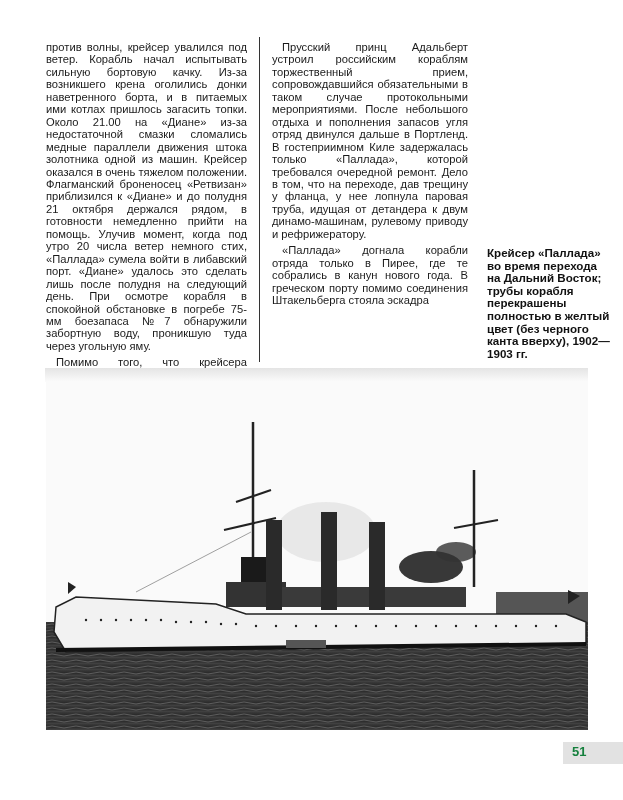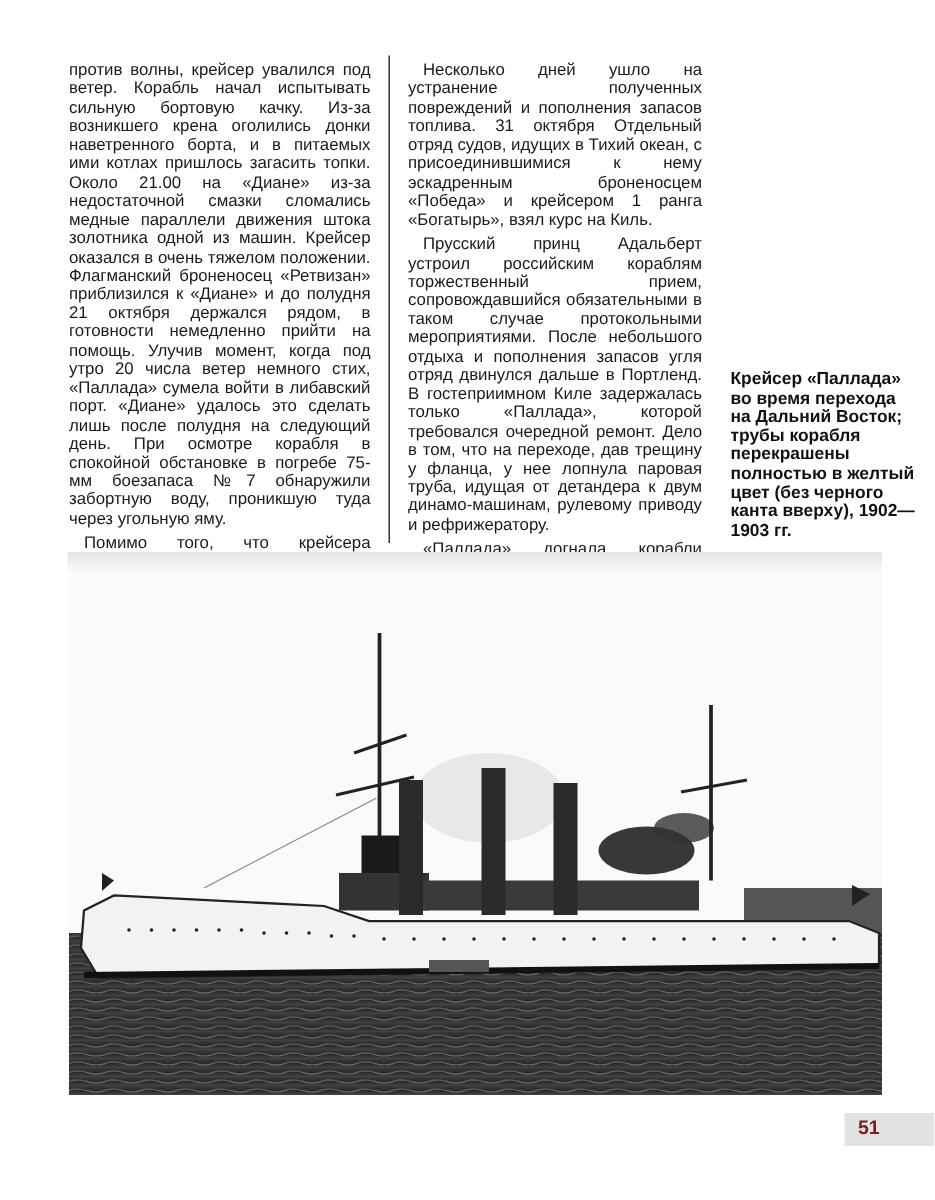--- a/index.html
+++ b/index.html
@@ -28,35 +28,34 @@
   }
   .photo {
     position: absolute; left: 46px; top: 382px; width: 542px; height: 348px; overflow: hidden;
     background: #ffffff;
   }
   .photo svg { display: block; }
   .page-num-box {
     position: absolute; left: 563px; top: 742px; width: 60px; height: 22px; background: #e2e2e2;
   }
   .page-num {
-    position: absolute; left: 9px; top: 2px; font-size: 13px; font-weight: bold; color: #7f1d1d;
+    position: absolute; left: 9px; top: 2px; font-size: 13px; font-weight: bold; color: #15803d;
   }
 </style>
 </head>
 <body>
 
 <div id="col-left" class="col">
   <p>против волны, крейсер увалился под ветер. Корабль начал испытывать сильную бортовую качку. Из-за возникшего крена оголились донки наветренного борта, и в питаемых ими котлах пришлось загасить топки. Около 21.00 на «Диане» из-за недостаточной смазки сломались медные параллели движения штока золотника одной из машин. Крейсер оказался в очень тяжелом положении. Флагманский броненосец «Ретвизан» приблизился к «Диане» и до полудня 21 октября держался рядом, в готовности немедленно прийти на помощь. Улучив момент, когда под утро 20 числа ветер немного стих, «Паллада» сумела войти в либавский порт. «Диане» удалось это сделать лишь после полудня на следующий день. При осмотре корабля в спокойной обстановке в погребе 75-мм боезапаса №7 обнаружили забортную воду, проникшую туда через угольную яму.</p>
   <p class="indent">Помимо того, что крейсера продемонстрировали неудовлетворительные морские качества — плохо всходили на волну, принимали воду на полубак, выявился огромный перерасход угля. В своем рапорте контр-адмирал Штакельберг писал: «Расход угля оказался громадным. «Диана» и «Паллада» приняли в Кронштадте</p>
 </div>
 
 <div class="divider"></div>
 
 <div id="col-mid" class="col">
-  <p class="indent">Несколько дней ушло на устранение полученных повреждений и пополнения запасов топлива. 31 октября Отдельный отряд судов, идущих в Тихий океан, с присоединившимися к нему эскадренным броненосцем «Победа» и крейсером 1 ранга «Богатырь», взял курс на Киль.</p>
   <p class="indent">Прусский принц Адальберт устроил российским кораблям торжественный прием, сопровождавшийся обязательными в таком случае протокольными мероприятиями. После небольшого отдыха и пополнения запасов угля отряд двинулся дальше в Портленд. В гостеприимном Киле задержалась только «Паллада», которой требовался очередной ремонт. Дело в том, что на переходе, дав трещину у фланца, у нее лопнула паровая труба, идущая от детандера к двум динамо-машинам, рулевому приводу и рефрижератору.</p>
   <p class="indent">«Паллада» догнала корабли отряда только в Пирее, где те собрались в канун нового года. В греческом порту помимо соединения Штакельберга стояла эскадра</p>
 </div>
 
 <div class="caption">Крейсер «Паллада» во время перехода на Дальний Восток; трубы корабля перекрашены полностью в желтый цвет (без черного канта вверху), 1902—1903 гг.</div>
 
 <div class="photo-band"></div>
 
 <div class="photo">
   <svg width="542" height="348" viewBox="0 0 542 348">

